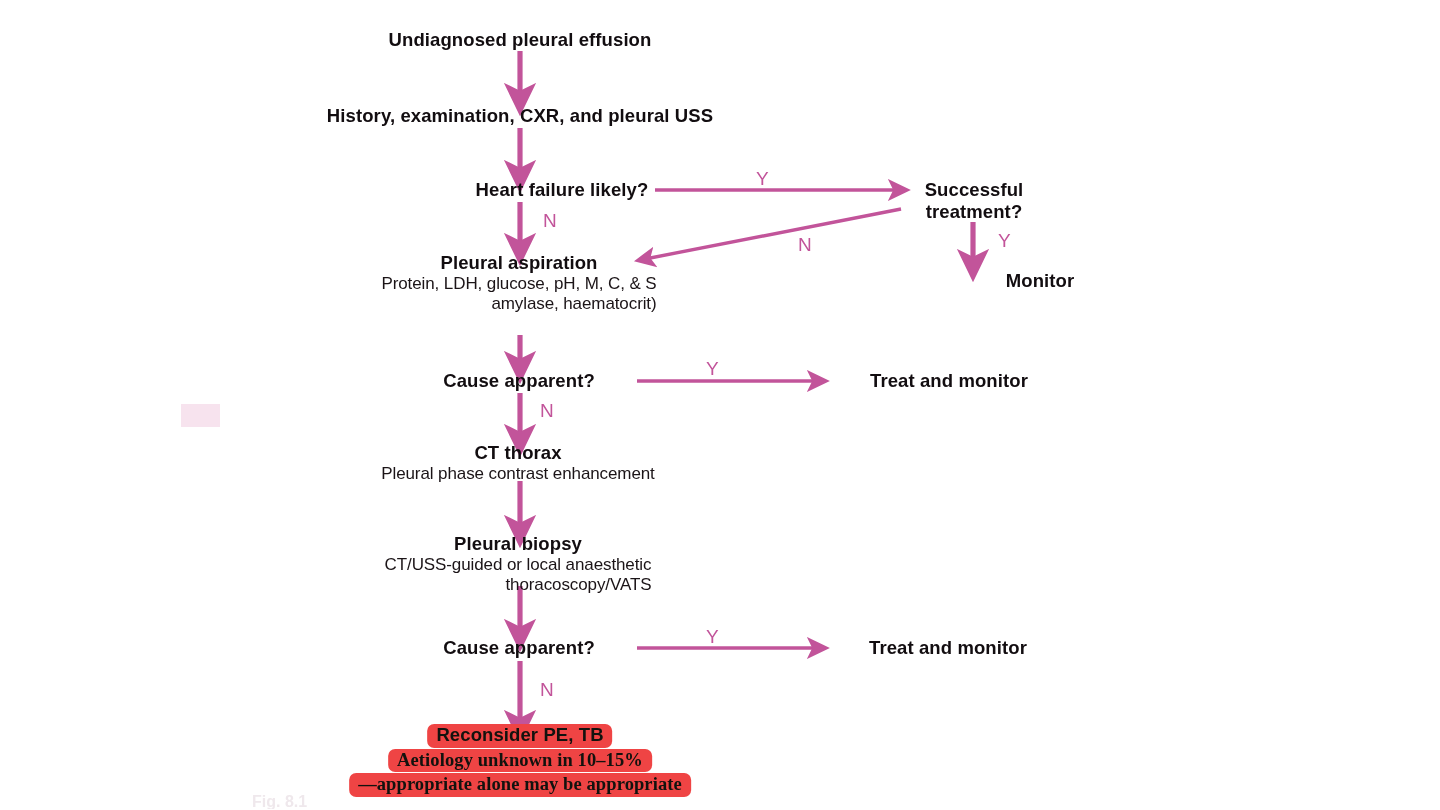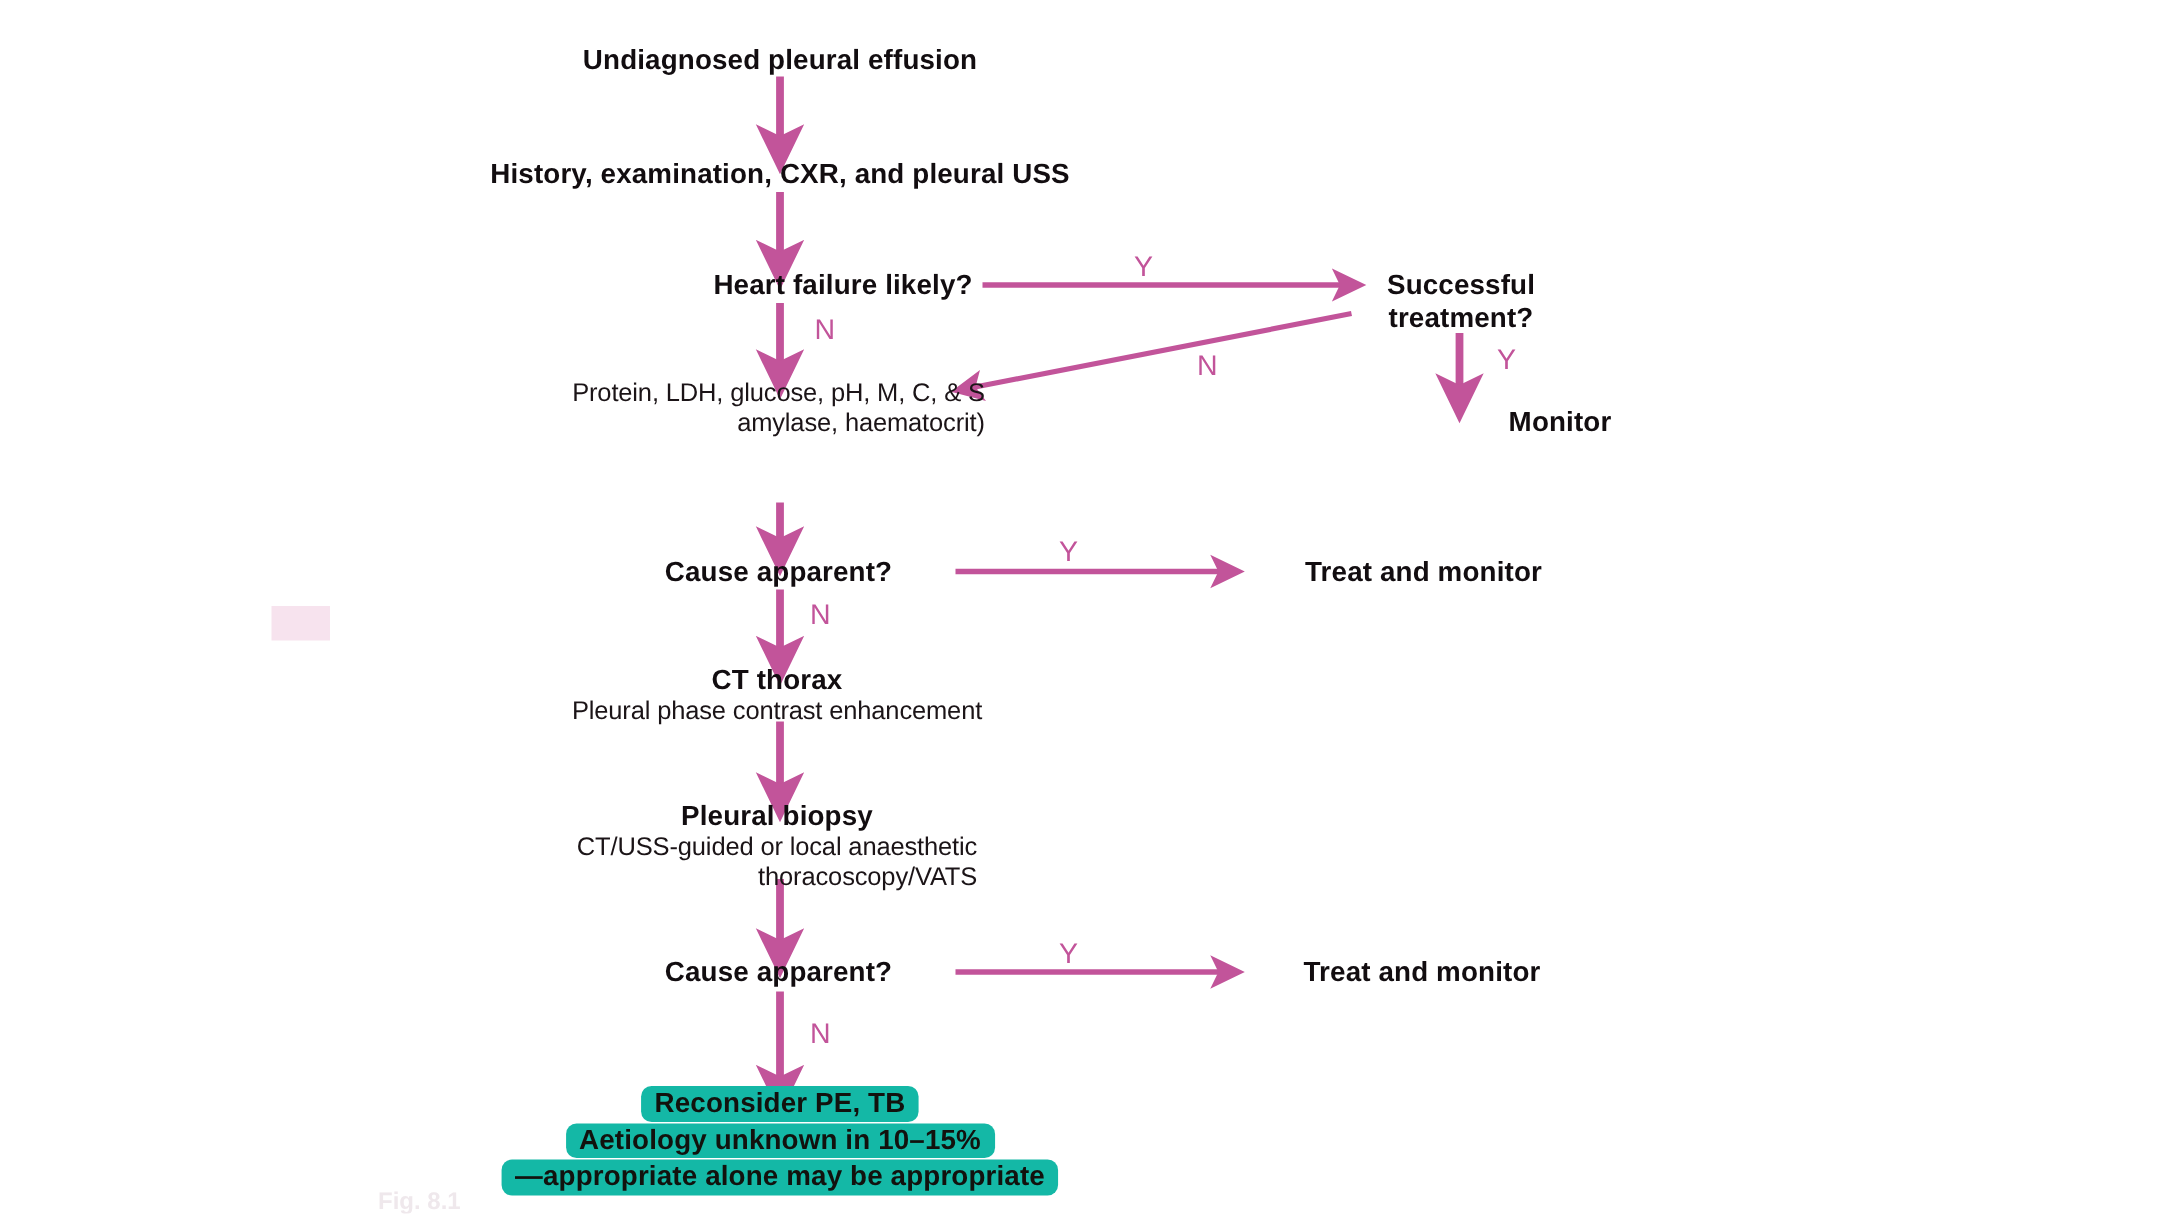--- a/index.html
+++ b/index.html
@@ -61,27 +61,27 @@
     transform:translateX(-50%);
     text-align:center;
     line-height:1.0;
   }
   #terminal .hl{
     display:table;
     margin:0 auto;
     font-weight:bold;
     font-size:18.5px;
     color:#12120e;
-    background:#14b8a6;
+    background:#ef4444;
     padding:2px 9px 3px 9px;
     border-radius:7px;
     white-space:nowrap;
     letter-spacing:0.1px;
   }
-  #terminal .hl + .hl{margin-top:1px;}
+  #terminal .hl + .hl{margin-top:1px;font-family:Liberation Serif, serif;}
 
   
   #pink-artifact{
     position:absolute;
     left:181px;top:404px;
     width:39px;height:23px;
     background:#f7e3ee;
   }
 
   
@@ -152,20 +152,21 @@
   <div class="node ctr" style="left:974px;top:179px;">
     <span class="ttl">Successful</span>
     <span class="ttl">treatment?</span>
   </div>
 
   <div class="node ctr" style="left:1040px;top:270px;">
     <span class="ttl">Monitor</span>
   </div>
 
   <div class="node ctr" style="left:519px;top:252px;">
+    <span class="ttl">Pleural aspiration</span>
     <span class="sub">Protein, LDH, glucose, pH, M, C, &amp; S</span>
     <span class="sub">amylase, haematocrit)</span>
   </div>
 
   <div class="node ctr" style="left:519px;top:370px;">
     <span class="ttl">Cause apparent?</span>
   </div>
 
   <div class="node ctr" style="left:949px;top:370px;">
     <span class="ttl">Treat and monitor</span>

